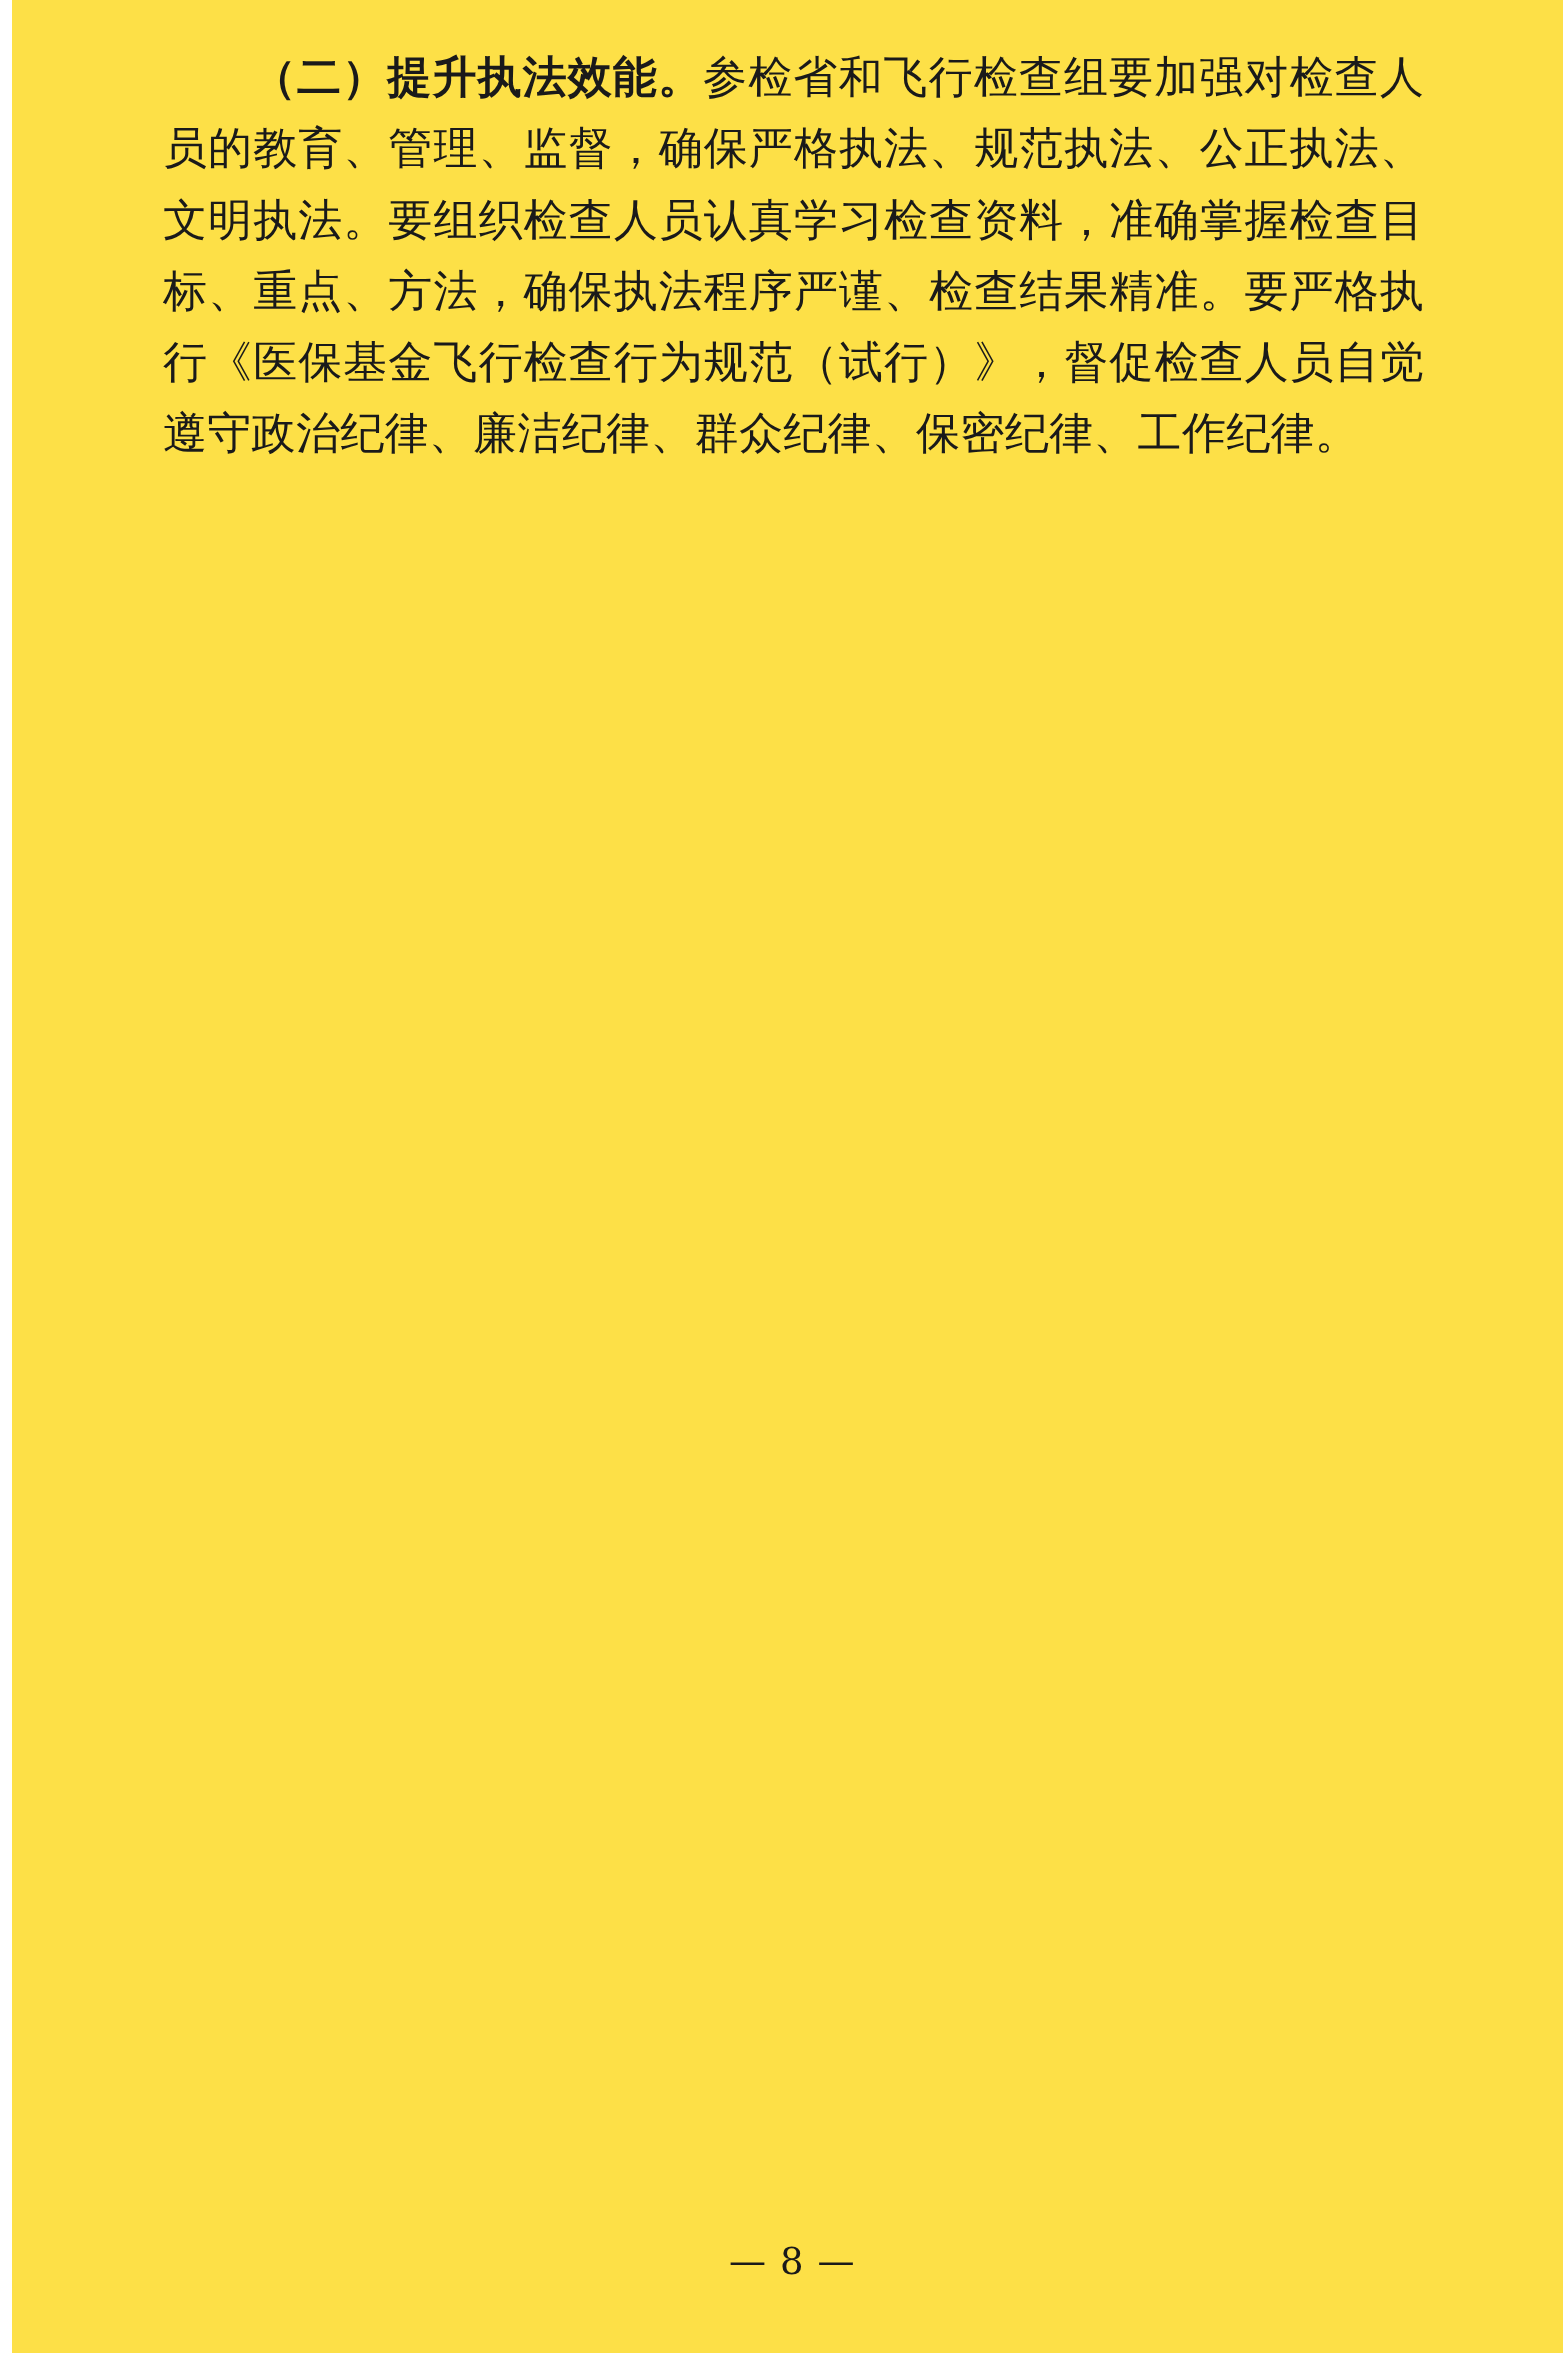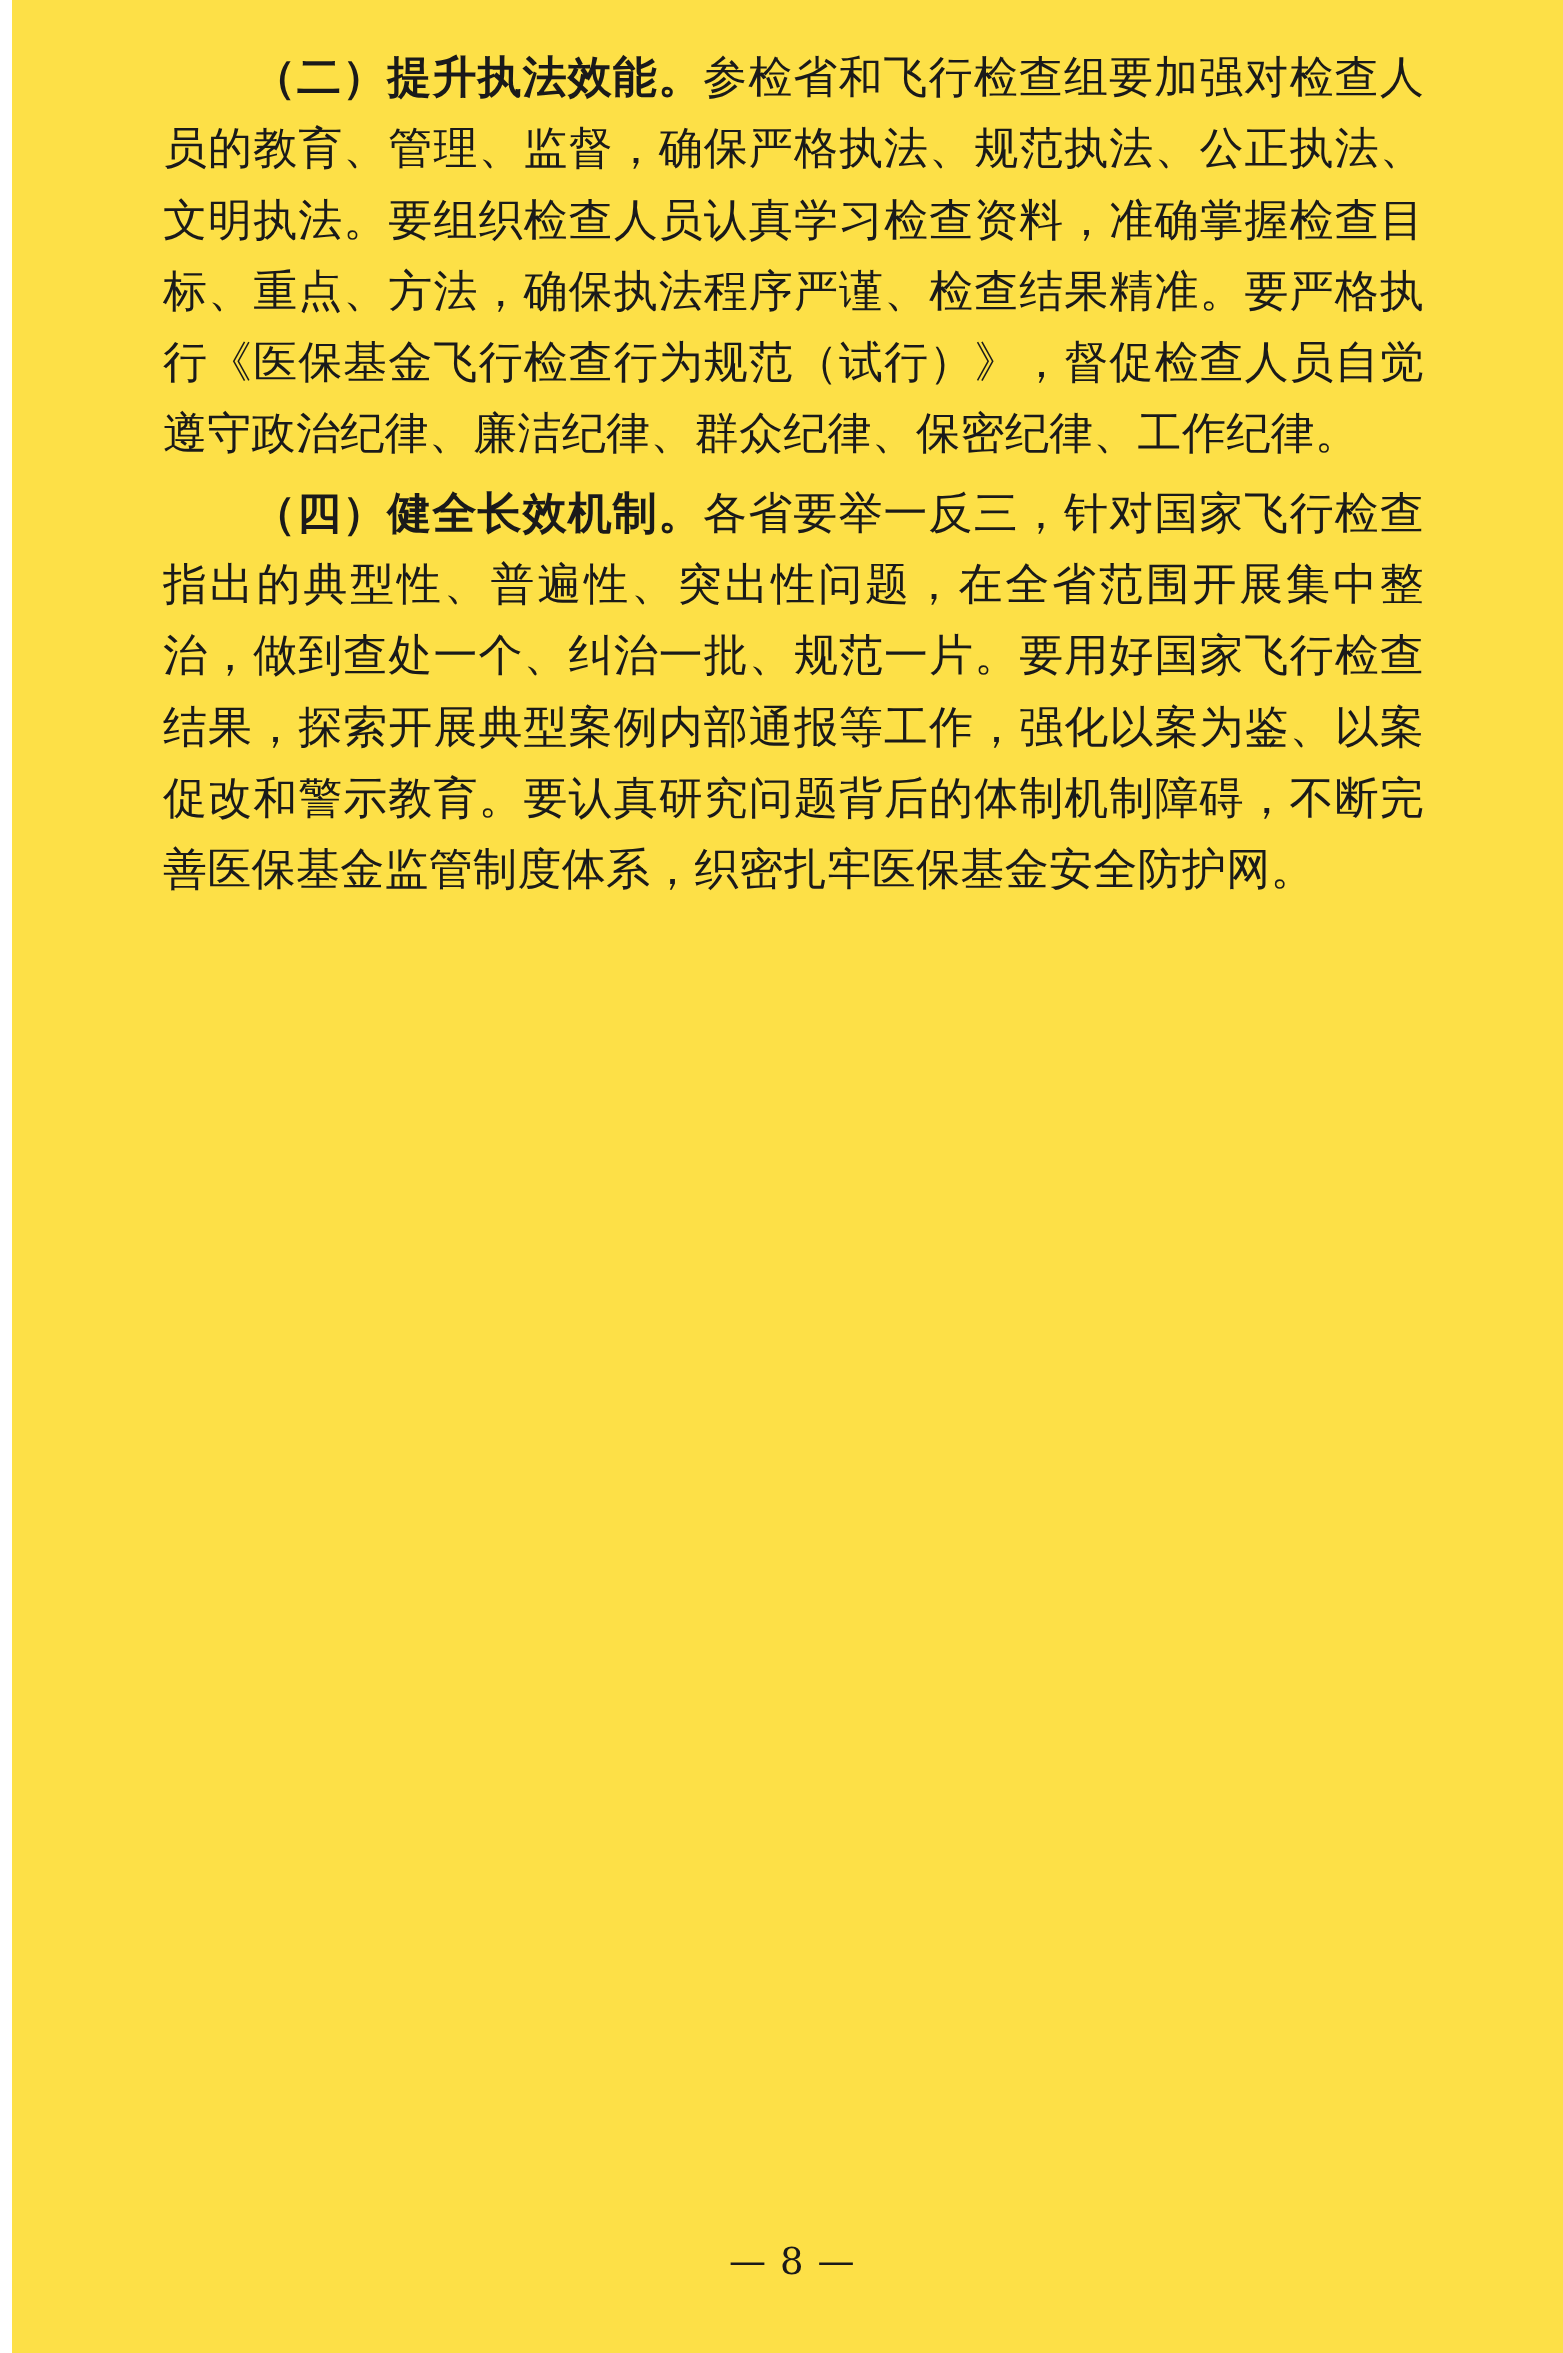--- a/index.html
+++ b/index.html
@@ -70,23 +70,20 @@
 
 <div class="page">
 
   <div class="body-text">
 
     <p class="para">
       <span class="heading-run">（二）提升执法效能。</span><span class="text-run">参检省和飞行检查组要加强对检查人员的教育、管理、监督，确保严格执法、规范执法、公正执法、文明执法。要组织检查人员认真学习检查资料，准确掌握检查目标、重点、方法，确保执法程序严谨、检查结果精准。要严格执行《医保基金飞行检查行为规范（试行）》，督促检查人员自觉遵守政治纪律、廉洁纪律、群众纪律、保密纪律、工作纪律。</span>
     </p>
 
 
-    <p class="para">
-      <span class="heading-run">（四）健全长效机制。</span><span class="text-run">各省要举一反三，针对国家飞行检查指出的典型性、普遍性、突出性问题，在全省范围开展集中整治，做到查处一个、纠治一批、规范一片。要用好国家飞行检查结果，探索开展典型案例内部通报等工作，强化以案为鉴、以案促改和警示教育。要认真研究问题背后的体制机制障碍，不断完善医保基金监管制度体系，织密扎牢医保基金安全防护网。</span>
-    </p>
 
     <div class="spacer"></div>
   </div>
 
   <div class="page-number">
     <span class="dash">—</span><span>8</span><span class="dash">—</span>
   </div>
 
 </div>
 

